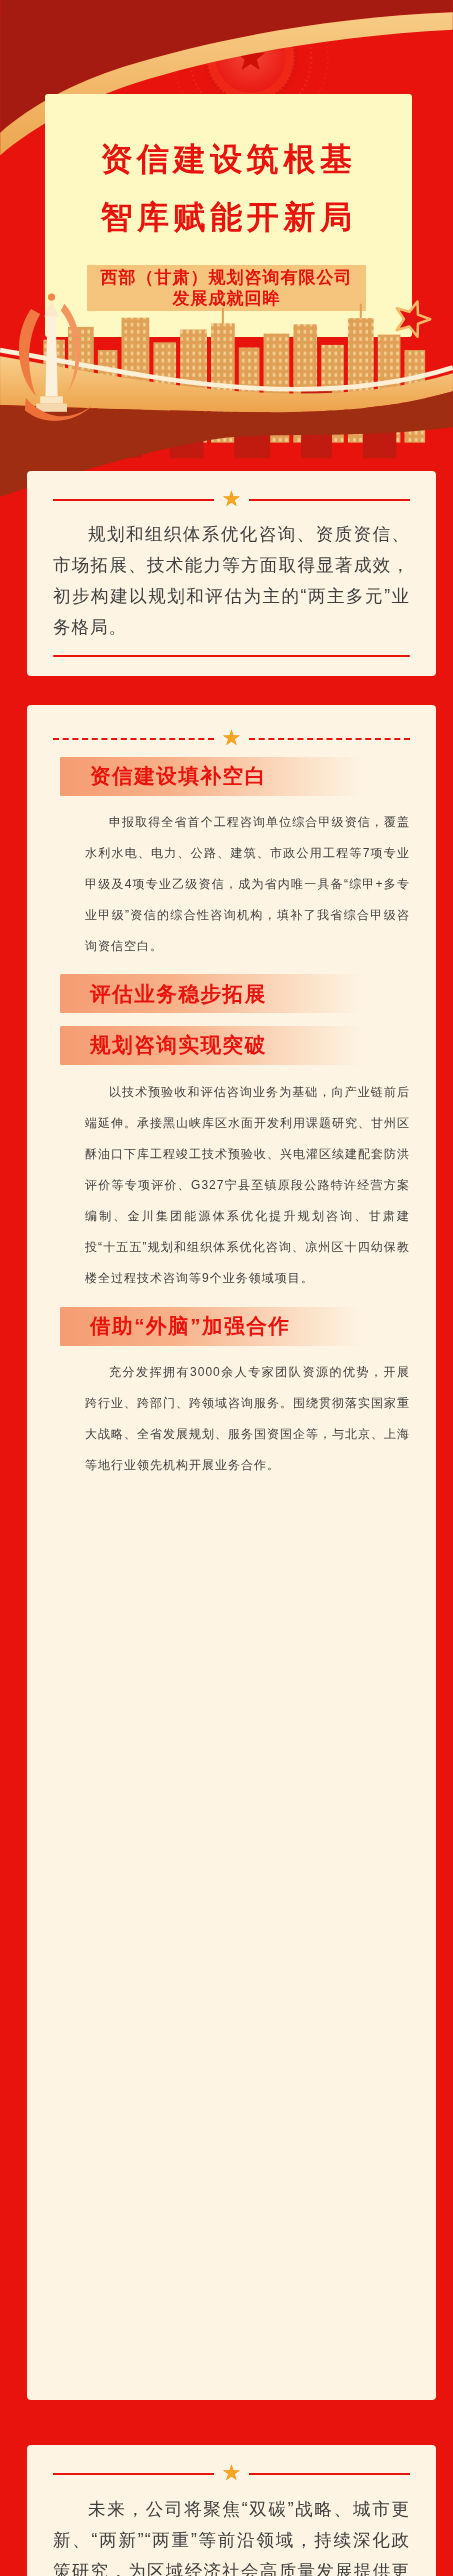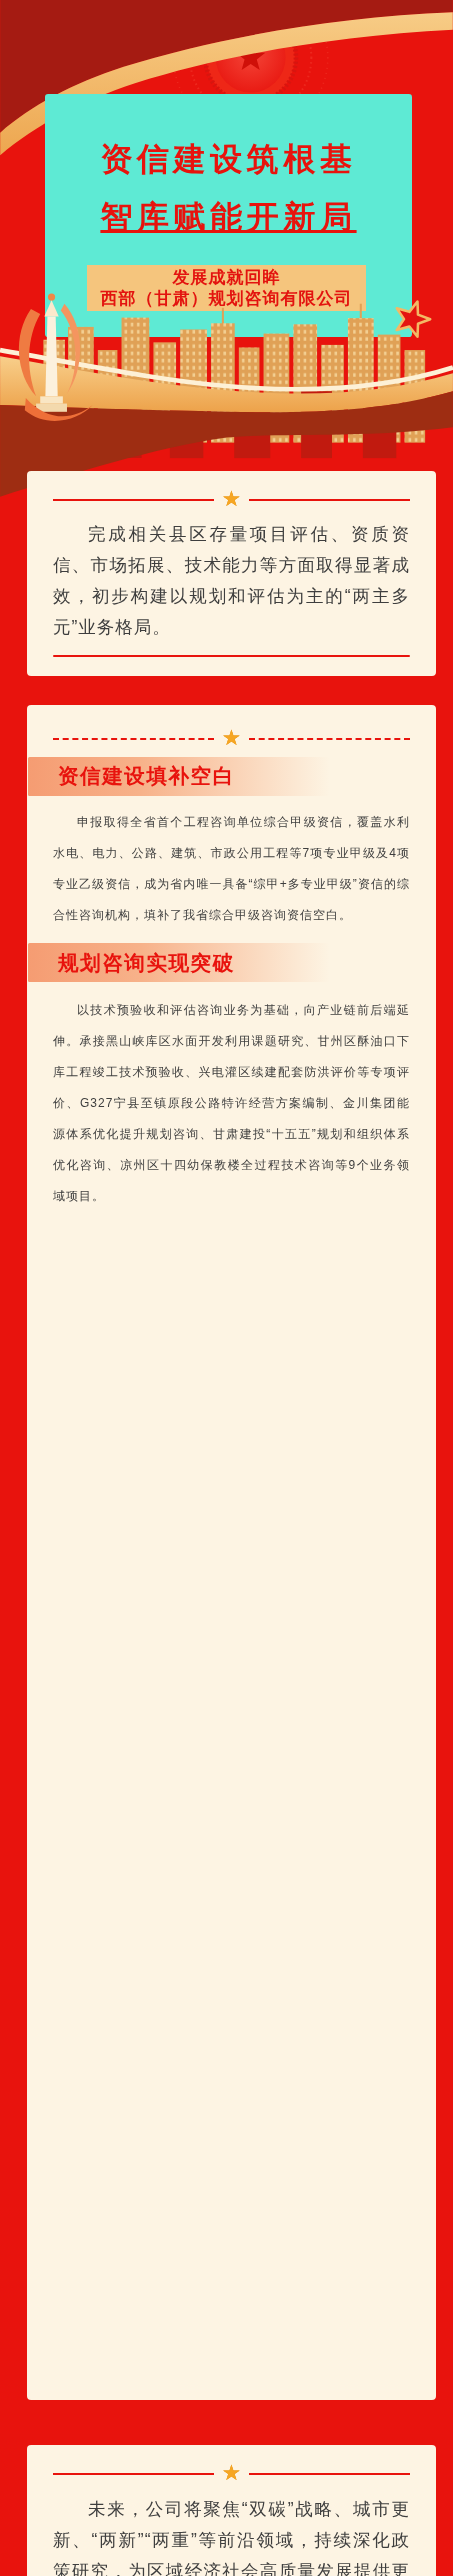--- a/index.html
+++ b/index.html
@@ -8,28 +8,28 @@
     background:#e8130d;overflow:hidden;
     font-family:"Liberation Sans","DejaVu Sans",sans-serif;
   }
   svg{display:block;}
   .abs{position:absolute;}
   
   .cover-bg{top:0;left:0;z-index:0;}
   .cover-fg{top:278px;left:0;z-index:3;}
   .title-card{
     top:94px;left:45px;width:367px;height:243px;z-index:2;
-    background:#5eead4;border-radius:3.1px;text-align:center;
+    background:#fef9c3;border-radius:3.1px;text-align:center;
   }
   .title-line{
     color:#e8130d;font-weight:900;font-size:32px;line-height:37px;
     letter-spacing:4.6px;margin:0;
   }
   .t1{padding-top:47px;}
-  .t2{padding-top:20.6px;text-decoration:underline;}
+  .t2{padding-top:20.6px;}
   .cover-badge{
     position:absolute;left:42px;top:171px;width:279px;height:46px;
     background:#f5c57d;display:flex;flex-direction:column;justify-content:center;
     color:#e3130f;font-weight:800;font-size:17px;line-height:21px;letter-spacing:1px;
   }
   
   .card{
     position:absolute;left:27px;width:409px;background:#fdf4e3;
     border-radius:4.1px;z-index:4;box-sizing:border-box;
   }
@@ -45,21 +45,21 @@
     text-shadow:0 0 0.5px #d98200;transform:translateY(-1px);
   }
   .body-para{
     margin:11.3px 26px 0;font-size:12px;line-height:31px;color:#3e3e3e;
     text-align:justify;text-indent:2em;letter-spacing:1px;
   }
   .card1 .body-para{font-size:17.5px;margin-top:13.4px;}
   .card3 .body-para{font-size:17.5px;margin-top:14.4px;}
   .card-rule{height:2.1px;background:#e8130d;margin:11.3px 26px 0;border-radius:1px;}
   .card1 .card-rule{margin-top:12.4px;}
-  .sec{margin-top:12.4px;}
+  .sec{margin-top:12.4px;padding-left:32px;}
   .sec-heading{
     margin-left:1px;width:355px;height:39px;box-sizing:border-box;
     display:flex;align-items:center;padding-left:30px;border-radius:1.5px;
     background:linear-gradient(90deg,#f59c72 0%,#f7b28a 32%,rgba(253,244,227,0) 85%);
   }
   .sec-heading span{
     color:#e8130d;font-size:20.6px;font-weight:800;letter-spacing:1.5px;
   }
 </style>
 </head>
@@ -90,22 +90,22 @@
 
     <path d="M0,0 H880 V24 C640,34 420,74 240,130 C140,162 60,206 0,258 Z" fill="#a51b12"></path>
 
     <path d="M880,24 V58 C650,70 440,106 262,162 C160,196 70,242 0,302 L0,258 C60,206 140,162 240,130 C420,74 640,34 880,24 Z" fill="url(#goldTop)"></path>
   </svg>
 
   <div class="abs title-card">
     <p class="title-line t1">资信建设筑根基</p>
     <p class="title-line t2">智库赋能开新局</p>
     <div class="cover-badge">
+      <div>西部（甘肃）规划咨询有限公司</div>
       <div>发展成就回眸</div>
-      <div>西部（甘肃）规划咨询有限公司</div>
     </div>
   </div>
 
   <svg class="abs cover-fg" width="453" height="247" viewBox="0 0 880 480">
     <defs>
       <pattern id="win" width="12" height="14" patternUnits="userSpaceOnUse">
         <rect width="12" height="14" fill="#e0a156"></rect>
         <rect x="2" y="3" width="5" height="7" fill="#f3cf92"></rect>
       </pattern>
       <linearGradient id="swooshGold" x1="0" y1="0" x2="0" y2="1">
@@ -161,52 +161,61 @@
       <path d="M20,218 C60,262 110,264 150,232 C120,264 60,277 18,242 Z" fill="#ee6f38"></path>
     </g>
   </svg>
 
   <div class="card card1">
     <div class="divider">
       <span class="d-line"></span>
       <span class="d-star">★</span>
       <span class="d-line"></span>
     </div>
-    <p class="body-para">完成相关县区存量项目评估、资质资信、市场拓展、技术能力等方面取得显著成效，初步构建以规划和评估为主的“两主多元”业务格局。</p>
+    <p class="body-para">规划和组织体系优化咨询、资质资信、市场拓展、技术能力等方面取得显著成效，初步构建以规划和评估为主的“两主多元”业务格局。</p>
     <div class="card-rule"></div>
   </div>
 
   <div class="card card2">
     <div class="divider dashed">
       <span class="d-line"></span>
       <span class="d-star">★</span>
       <span class="d-line"></span>
     </div>
 
     <section class="sec">
       <div class="sec-heading">
         <span>资信建设填补空白</span>
       </div>
       <p class="body-para">申报取得全省首个工程咨询单位综合甲级资信，覆盖水利水电、电力、公路、建筑、市政公用工程等7项专业甲级及4项专业乙级资信，成为省内唯一具备“综甲+多专业甲级”资信的综合性咨询机构，填补了我省综合甲级咨询资信空白。</p>
     </section>
 
     <section class="sec">
+      <div class="sec-heading">
+        <span>评估业务稳步拓展</span>
+      </div>
     </section>
 
     <section class="sec">
       <div class="sec-heading">
         <span>规划咨询实现突破</span>
       </div>
     </section>
 
     <section class="sec">
       <p class="body-para">以技术预验收和评估咨询业务为基础，向产业链前后端延伸。承接黑山峡库区水面开发利用课题研究、甘州区酥油口下库工程竣工技术预验收、兴电灌区续建配套防洪评价等专项评价、G327宁县至镇原段公路特许经营方案编制、金川集团能源体系优化提升规划咨询、甘肃建投“十五五”规划和组织体系优化咨询、凉州区十四幼保教楼全过程技术咨询等9个业务领域项目。</p>
     </section>
 
 
+    <section class="sec">
+      <div class="sec-heading">
+        <span>借助“外脑”加强合作</span>
+      </div>
+      <p class="body-para">充分发挥拥有3000余人专家团队资源的优势，开展跨行业、跨部门、跨领域咨询服务。围绕贯彻落实国家重大战略、全省发展规划、服务国资国企等，与北京、上海等地行业领先机构开展业务合作。</p>
+    </section>
   </div>
 
   <div class="card card3">
     <div class="divider">
       <span class="d-line"></span>
       <span class="d-star">★</span>
       <span class="d-line"></span>
     </div>
     <p class="body-para"><span>未来，公司将聚焦“双碳”战略、城市更新、“两新”“两重”等前沿领域，持续深化政策研究，为区域经济社会高质量发展提供更具前瞻性的智力解决方案，</span></p>
 

